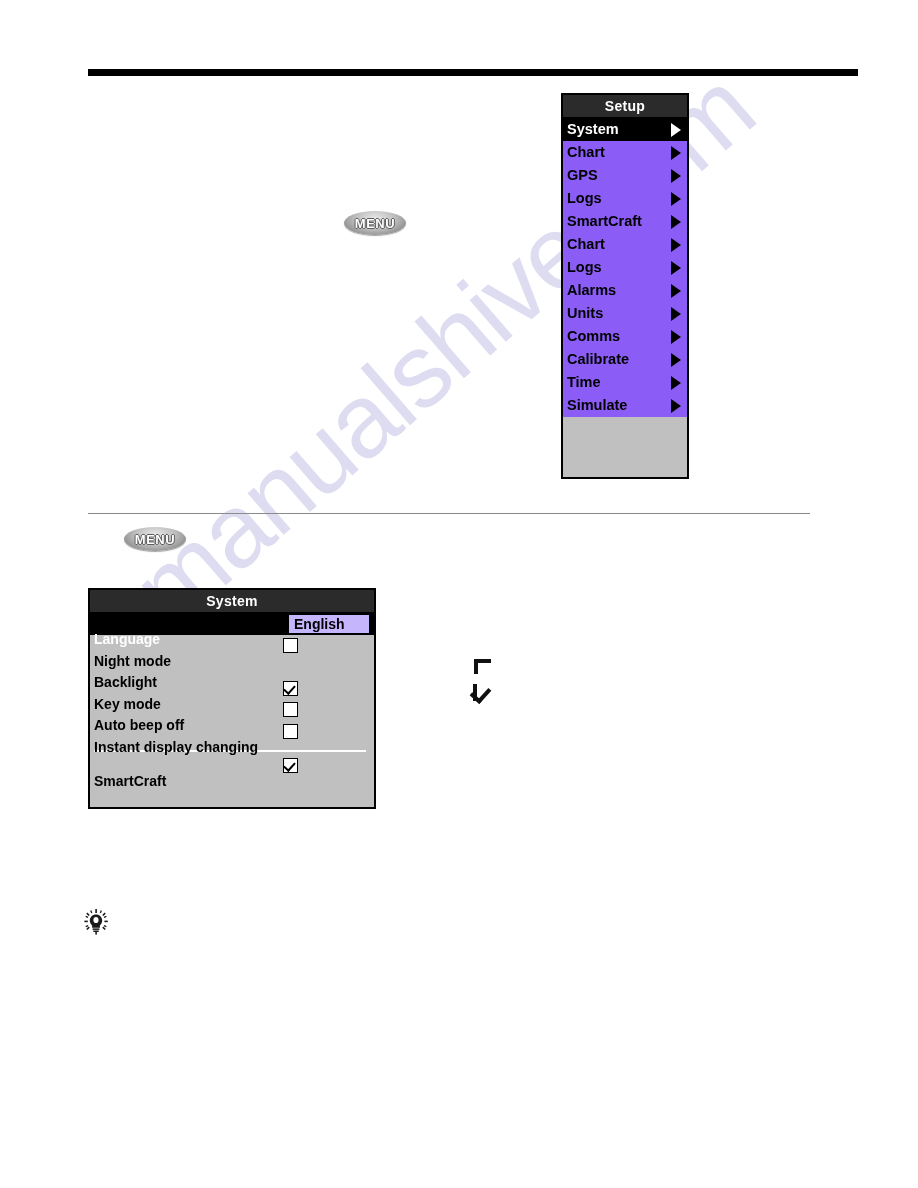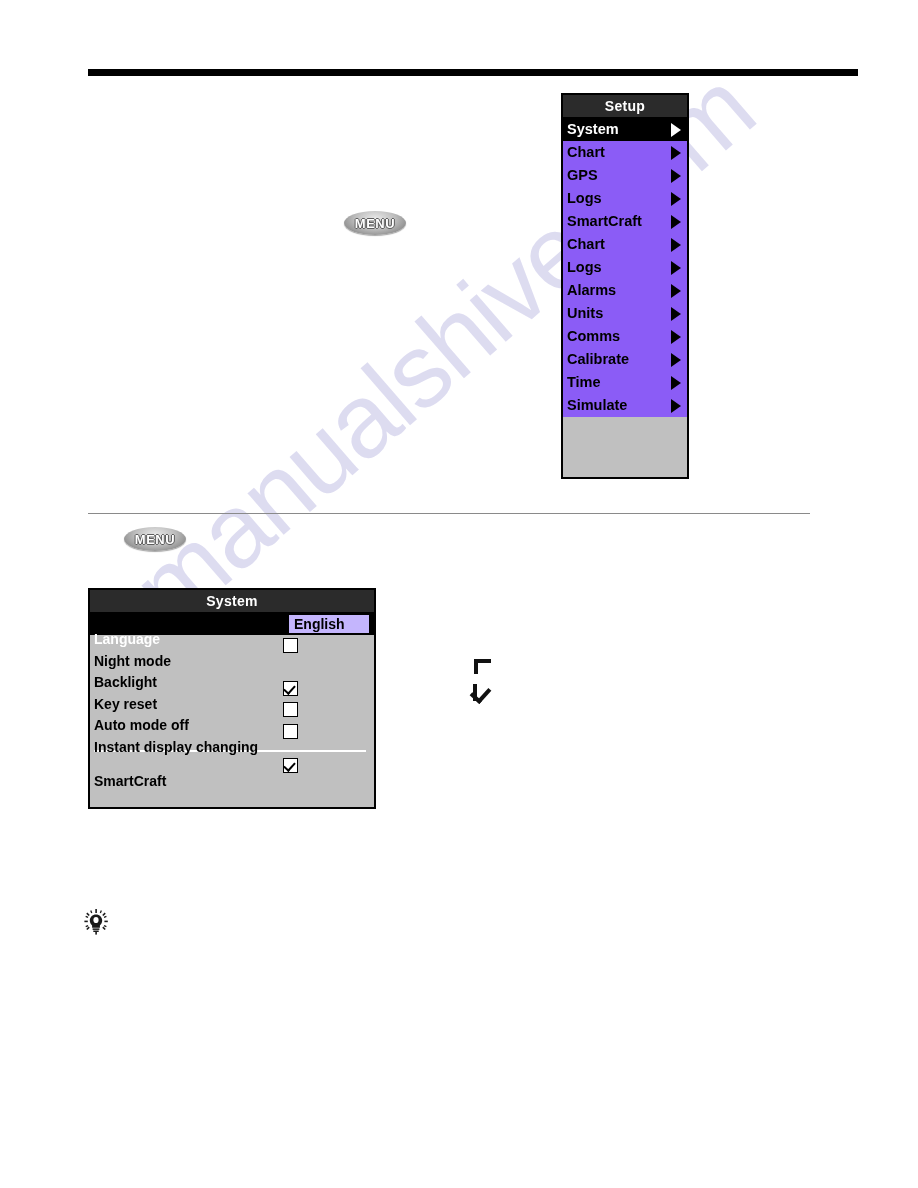--- a/index.html
+++ b/index.html
@@ -293,26 +293,26 @@
     <div class="sys-row">
       <span class="label">Night mode</span>
       <span class="chk"></span>
     </div>
 
     <div class="sys-row">
       <span class="label">Backlight</span>
     </div>
 
     <div class="sys-row">
-      <span class="label">Key reset</span>
+      <span class="label">Key mode</span>
       <span class="chk checked"></span>
     </div>
 
     <div class="sys-row">
-      <span class="label">Auto mode off</span>
+      <span class="label">Auto beep off</span>
       <span class="chk"></span>
     </div>
 
     <div class="sys-row">
       <span class="label">Instant display changing</span>
       <span class="chk"></span>
     </div>
 
 
     <div class="sys-gap"></div>

